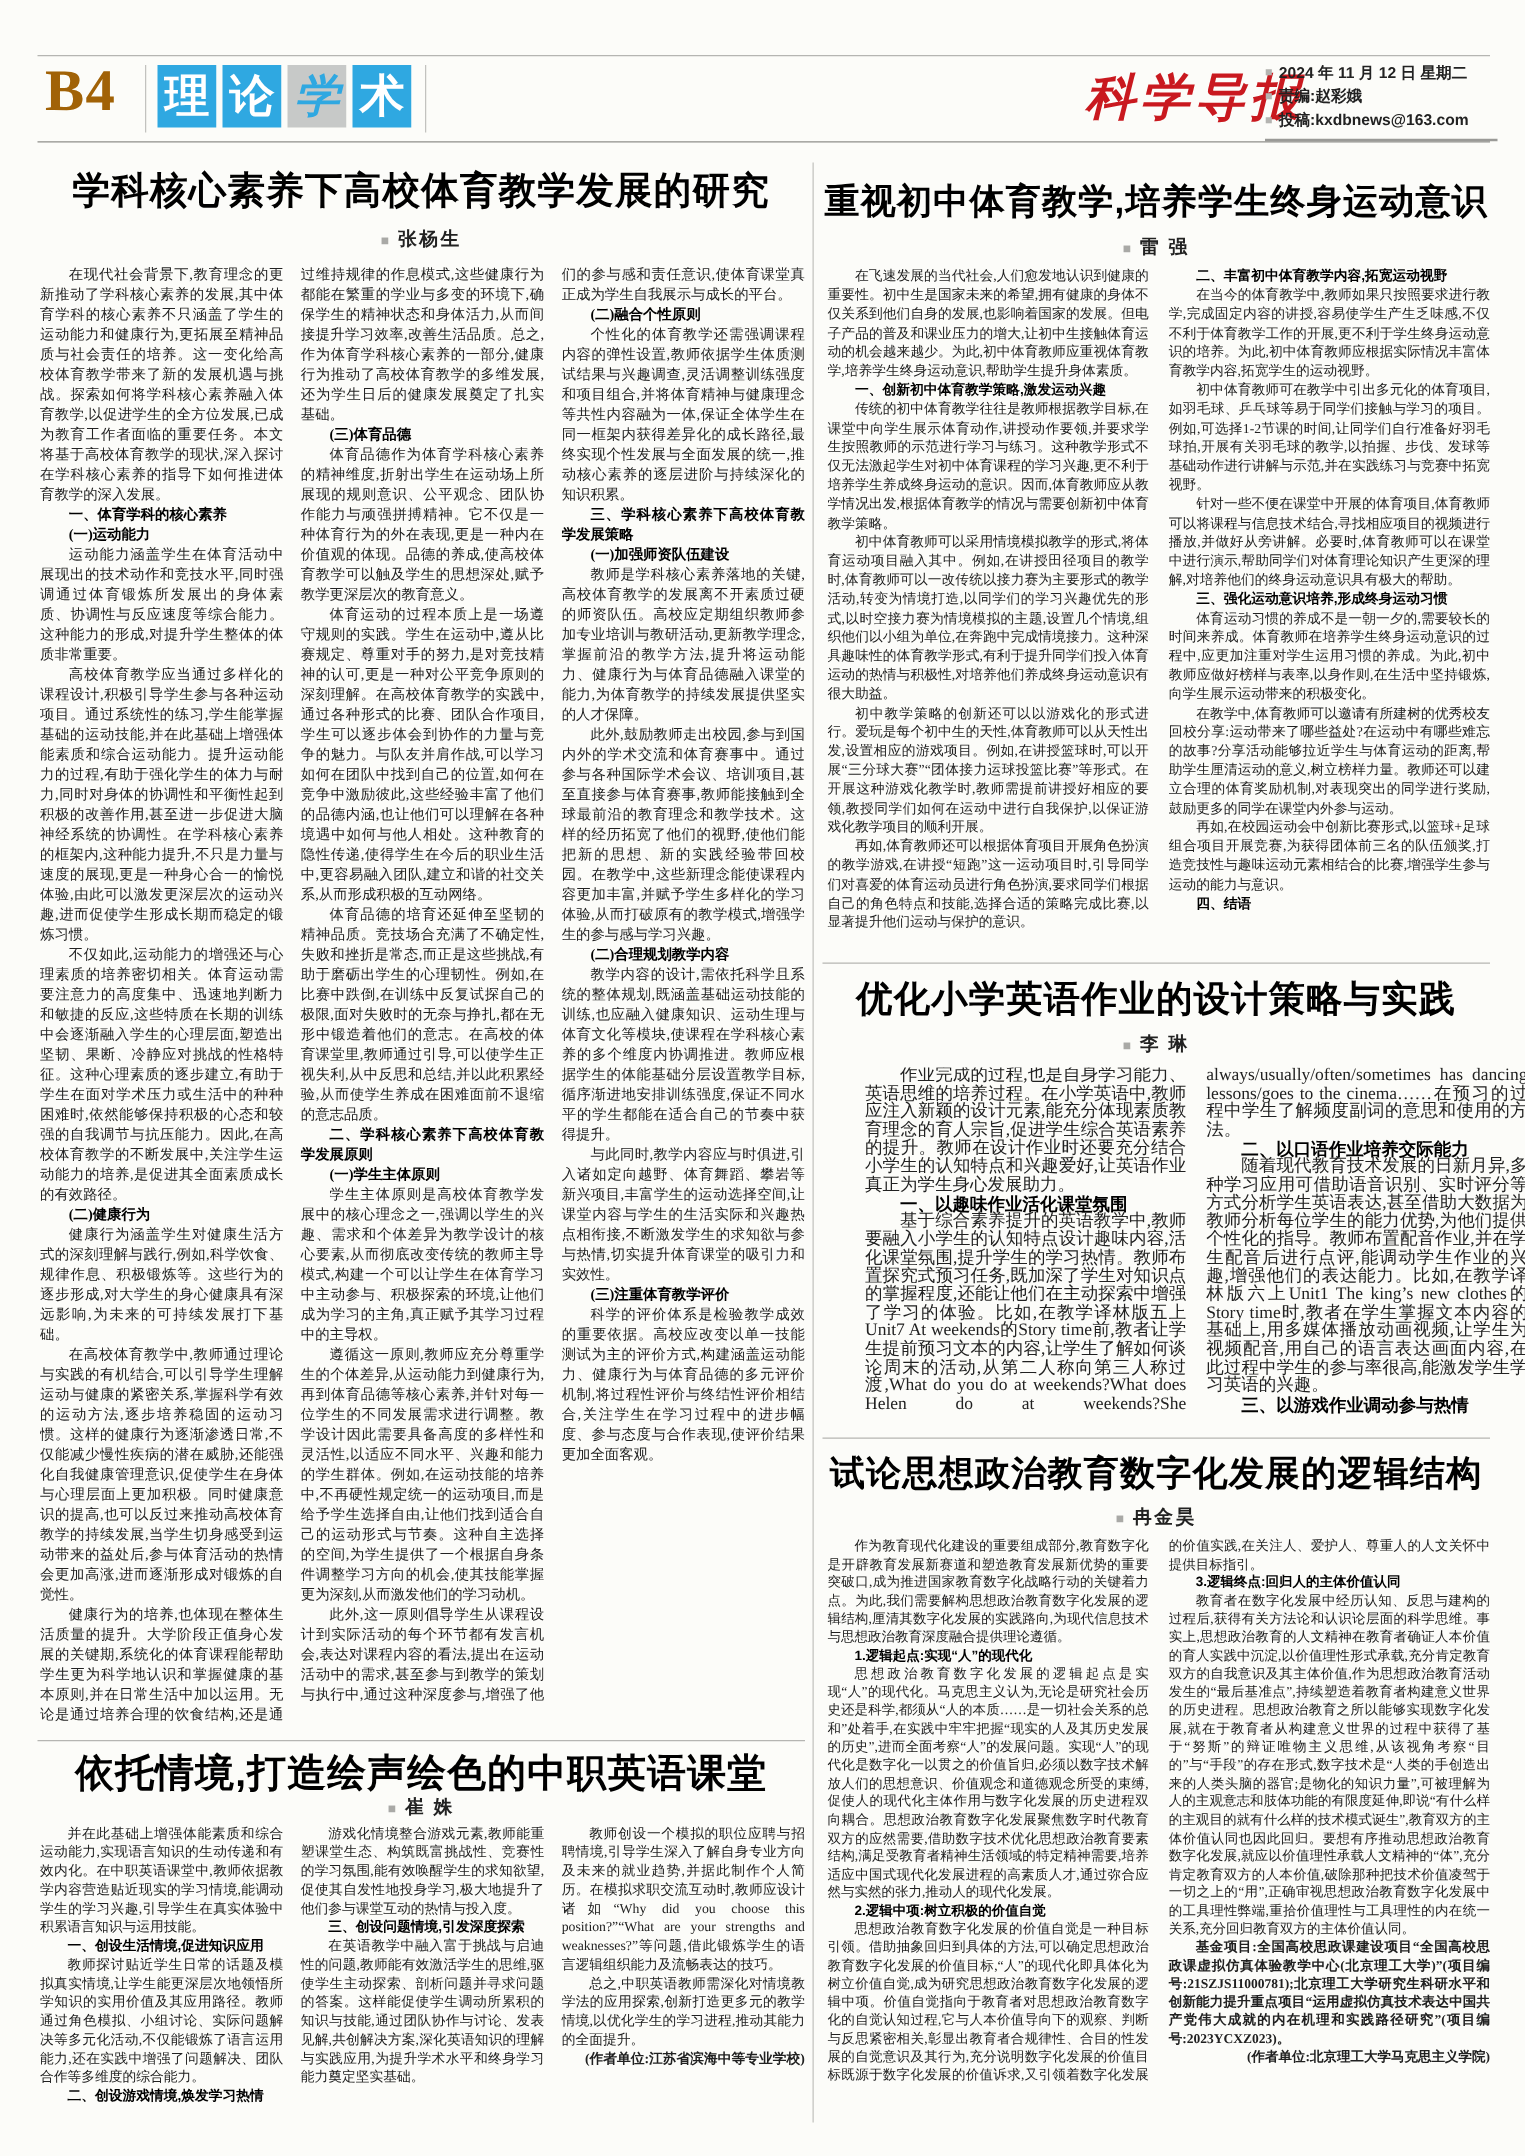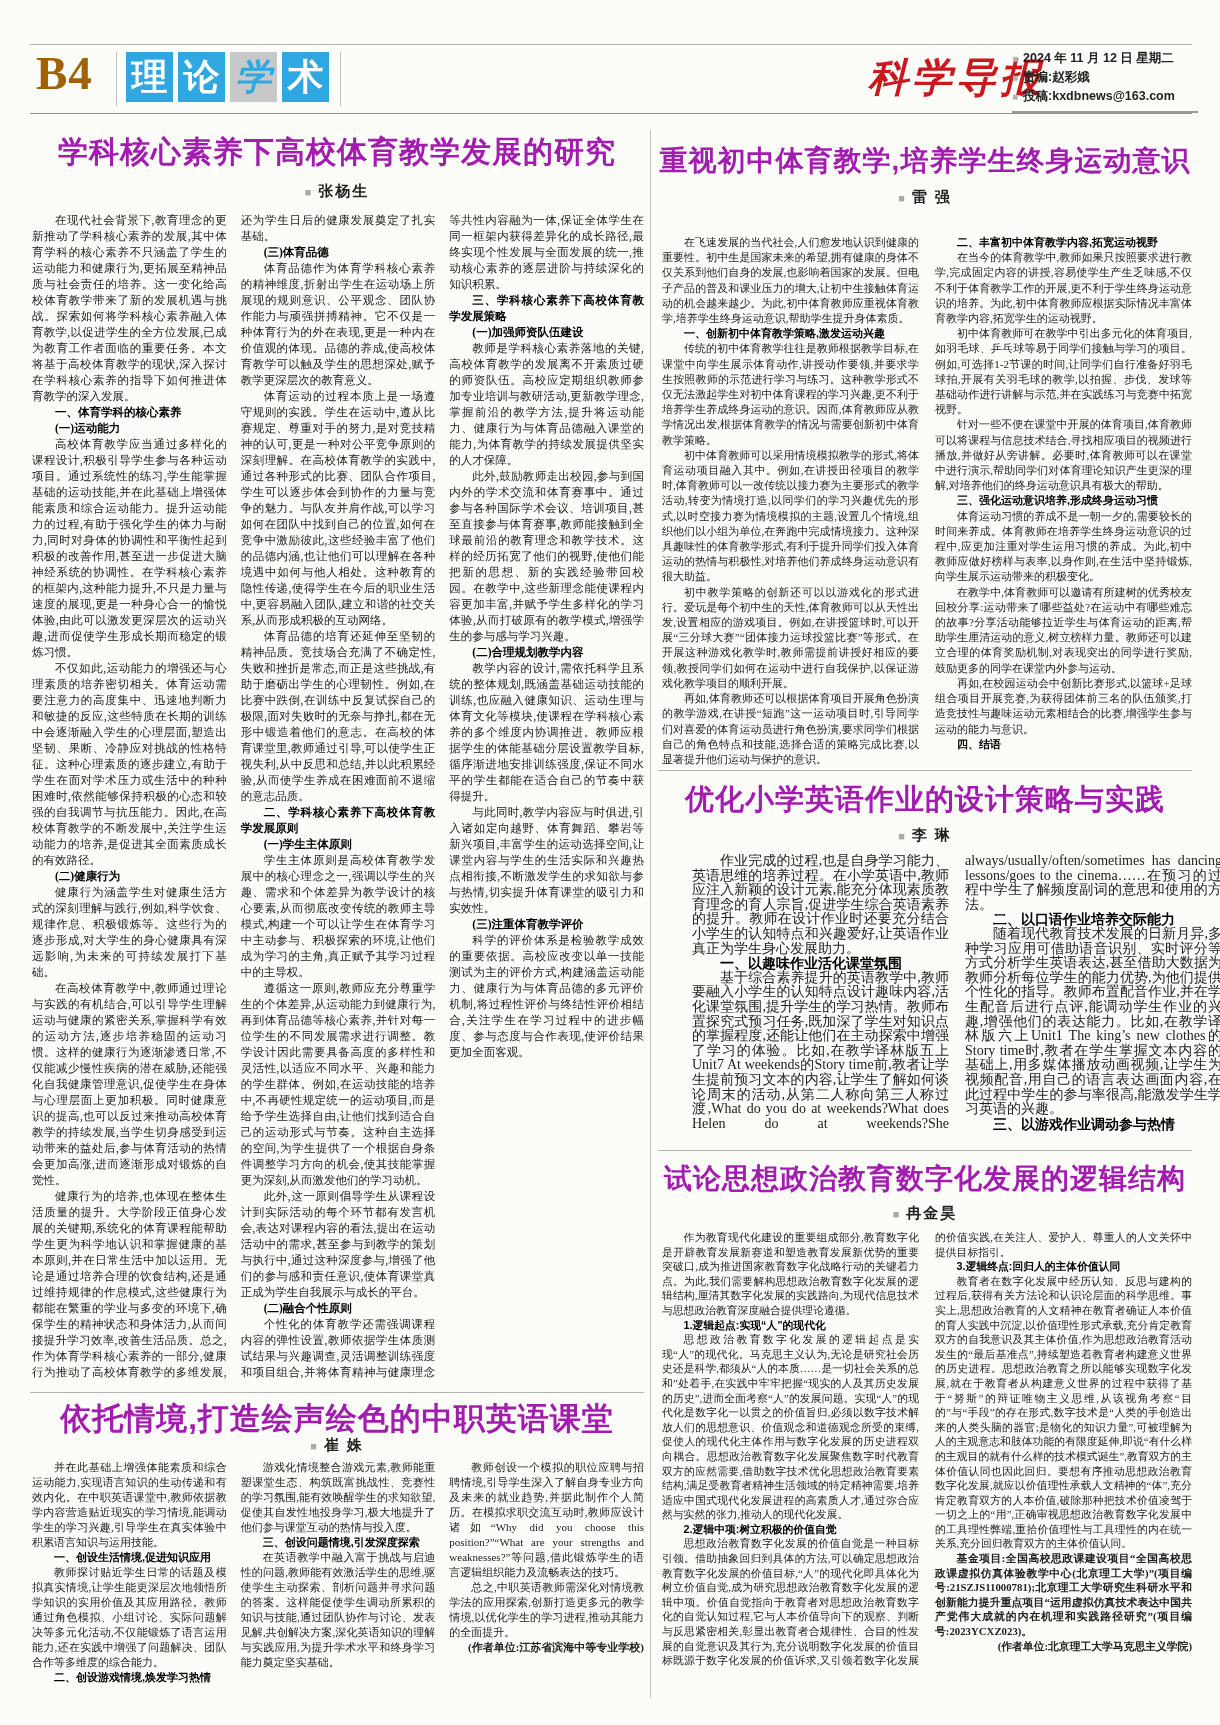--- a/index.html
+++ b/index.html
@@ -19,36 +19,36 @@
   .logo .gray{background:#c7c9c8;color:#2fa8e1;font-style:italic;font-family:"Liberation Serif",serif;}
   .masthead{position:absolute;left:868px;top:50px;width:150px;font-weight:bold;font-style:italic;
             font-size:40px;letter-spacing:4px;color:#c9191f;font-family:"Liberation Serif",serif;white-space:nowrap;}
   .hmeta{position:absolute;left:1012px;top:48px;width:186px;font-family:"Liberation Sans",sans-serif;
          font-size:12.5px;font-weight:bold;color:#222;border-bottom:2px solid #9a9a97;padding-bottom:4px;}
   .hmeta .row{display:flex;align-items:center;margin:2px 0;white-space:nowrap;}
   .hmeta .sq{color:#b4b4b1;font-size:10px;margin-right:5px;}
 
   
   .art-title{position:absolute;text-align:center;font-family:"Liberation Sans",sans-serif;
-             font-weight:bold;color:#a21caf;letter-spacing:1px;}
+             font-weight:bold;color:#000000;letter-spacing:1px;}
   .byline{position:absolute;text-align:center;font-size:15px;font-weight:bold;letter-spacing:2px;color:#222;}
   .byline .sq{color:#a9a9a6;font-size:11px;margin-right:7px;letter-spacing:0;}
   .body{position:absolute;column-fill:auto;text-align:justify;overflow:hidden;color:#212121;}
   .body p{margin:0;text-indent:2em;}
   .body .b-h2{font-family:"Liberation Sans",sans-serif;font-weight:bold;color:#000;}
   .body .b-h3{font-weight:bold;color:#000;}
   .body .b-fund{font-family:Liberation Serif, serif;font-weight:bold;}
   .body .b-author{text-align:right;text-indent:0;font-weight:bold;}
 
   .a1-body{left:32px;top:212px;width:612px;height:1170px;column-count:3;column-gap:14px;
            font-size:11.5px;line-height:16px;}
   .a5-body{left:32px;top:1460px;width:612px;height:233px;column-count:3;column-gap:14px;
            font-size:11px;line-height:15px;}
   .a2-body{left:662px;top:214px;width:530px;height:546px;column-count:2;column-gap:16px;
-           font-size:11px;line-height:15.2px;margin-top:21px;}
+           font-size:11px;line-height:15.2px;}
   .a3-body{left:692px;top:854px;width:530px;height:288px;column-count:2;column-gap:16px;
            font-size:14px;line-height:14.6px;}
   .a4-body{left:662px;top:1230px;width:530px;height:466px;column-count:2;column-gap:16px;
            font-size:10.8px;line-height:14.6px;}
 </style>
 </head>
 <body>
 
 <div class="page">
 
@@ -82,20 +82,21 @@
   <div class="vr" style="left:650px;top:130px;height:1568px;"></div>
 
   <div class="art-title" style="left:30px;top:132px;width:614px;font-size:30px;">学科核心素养下高校体育教学发展的研究</div>
   <div class="byline" style="left:30px;top:182px;width:614px;">
     <span class="sq">■</span><span>张杨生</span>
   </div>
   <div class="body a1-body">
       <p class="b-p">在现代社会背景下,教育理念的更新推动了学科核心素养的发展,其中体育学科的核心素养不只涵盖了学生的运动能力和健康行为,更拓展至精神品质与社会责任的培养。这一变化给高校体育教学带来了新的发展机遇与挑战。探索如何将学科核心素养融入体育教学,以促进学生的全方位发展,已成为教育工作者面临的重要任务。本文将基于高校体育教学的现状,深入探讨在学科核心素养的指导下如何推进体育教学的深入发展。</p>
       <p class="b-h2">一、体育学科的核心素养</p>
       <p class="b-h3">(一)运动能力</p>
+      <p class="b-p">运动能力涵盖学生在体育活动中展现出的技术动作和竞技水平,同时强调通过体育锻炼所发展出的身体素质、协调性与反应速度等综合能力。这种能力的形成,对提升学生整体的体质非常重要。</p>
       <p class="b-p">高校体育教学应当通过多样化的课程设计,积极引导学生参与各种运动项目。通过系统性的练习,学生能掌握基础的运动技能,并在此基础上增强体能素质和综合运动能力。提升运动能力的过程,有助于强化学生的体力与耐力,同时对身体的协调性和平衡性起到积极的改善作用,甚至进一步促进大脑神经系统的协调性。在学科核心素养的框架内,这种能力提升,不只是力量与速度的展现,更是一种身心合一的愉悦体验,由此可以激发更深层次的运动兴趣,进而促使学生形成长期而稳定的锻炼习惯。</p>
       <p class="b-p">不仅如此,运动能力的增强还与心理素质的培养密切相关。体育运动需要注意力的高度集中、迅速地判断力和敏捷的反应,这些特质在长期的训练中会逐渐融入学生的心理层面,塑造出坚韧、果断、冷静应对挑战的性格特征。这种心理素质的逐步建立,有助于学生在面对学术压力或生活中的种种困难时,依然能够保持积极的心态和较强的自我调节与抗压能力。因此,在高校体育教学的不断发展中,关注学生运动能力的培养,是促进其全面素质成长的有效路径。</p>
       <p class="b-h3">(二)健康行为</p>
       <p class="b-p">健康行为涵盖学生对健康生活方式的深刻理解与践行,例如,科学饮食、规律作息、积极锻炼等。这些行为的逐步形成,对大学生的身心健康具有深远影响,为未来的可持续发展打下基础。</p>
       <p class="b-p">在高校体育教学中,教师通过理论与实践的有机结合,可以引导学生理解运动与健康的紧密关系,掌握科学有效的运动方法,逐步培养稳固的运动习惯。这样的健康行为逐渐渗透日常,不仅能减少慢性疾病的潜在威胁,还能强化自我健康管理意识,促使学生在身体与心理层面上更加积极。同时健康意识的提高,也可以反过来推动高校体育教学的持续发展,当学生切身感受到运动带来的益处后,参与体育活动的热情会更加高涨,进而逐渐形成对锻炼的自觉性。</p>
       <p class="b-p">健康行为的培养,也体现在整体生活质量的提升。大学阶段正值身心发展的关键期,系统化的体育课程能帮助学生更为科学地认识和掌握健康的基本原则,并在日常生活中加以运用。无论是通过培养合理的饮食结构,还是通过维持规律的作息模式,这些健康行为都能在繁重的学业与多变的环境下,确保学生的精神状态和身体活力,从而间接提升学习效率,改善生活品质。总之,作为体育学科核心素养的一部分,健康行为推动了高校体育教学的多维发展,还为学生日后的健康发展奠定了扎实基础。</p>
       <p class="b-h3">(三)体育品德</p>
       <p class="b-p">体育品德作为体育学科核心素养的精神维度,折射出学生在运动场上所展现的规则意识、公平观念、团队协作能力与顽强拼搏精神。它不仅是一种体育行为的外在表现,更是一种内在价值观的体现。品德的养成,使高校体育教学可以触及学生的思想深处,赋予教学更深层次的教育意义。</p>
       <p class="b-p">体育运动的过程本质上是一场遵守规则的实践。学生在运动中,遵从比赛规定、尊重对手的努力,是对竞技精神的认可,更是一种对公平竞争原则的深刻理解。在高校体育教学的实践中,通过各种形式的比赛、团队合作项目,学生可以逐步体会到协作的力量与竞争的魅力。与队友并肩作战,可以学习如何在团队中找到自己的位置,如何在竞争中激励彼此,这些经验丰富了他们的品德内涵,也让他们可以理解在各种境遇中如何与他人相处。这种教育的隐性传递,使得学生在今后的职业生活中,更容易融入团队,建立和谐的社交关系,从而形成积极的互动网络。</p>
       <p class="b-p">体育品德的培育还延伸至坚韧的精神品质。竞技场合充满了不确定性,失败和挫折是常态,而正是这些挑战,有助于磨砺出学生的心理韧性。例如,在比赛中跌倒,在训练中反复试探自己的极限,面对失败时的无奈与挣扎,都在无形中锻造着他们的意志。在高校的体育课堂里,教师通过引导,可以使学生正视失利,从中反思和总结,并以此积累经验,从而使学生养成在困难面前不退缩的意志品质。</p>

